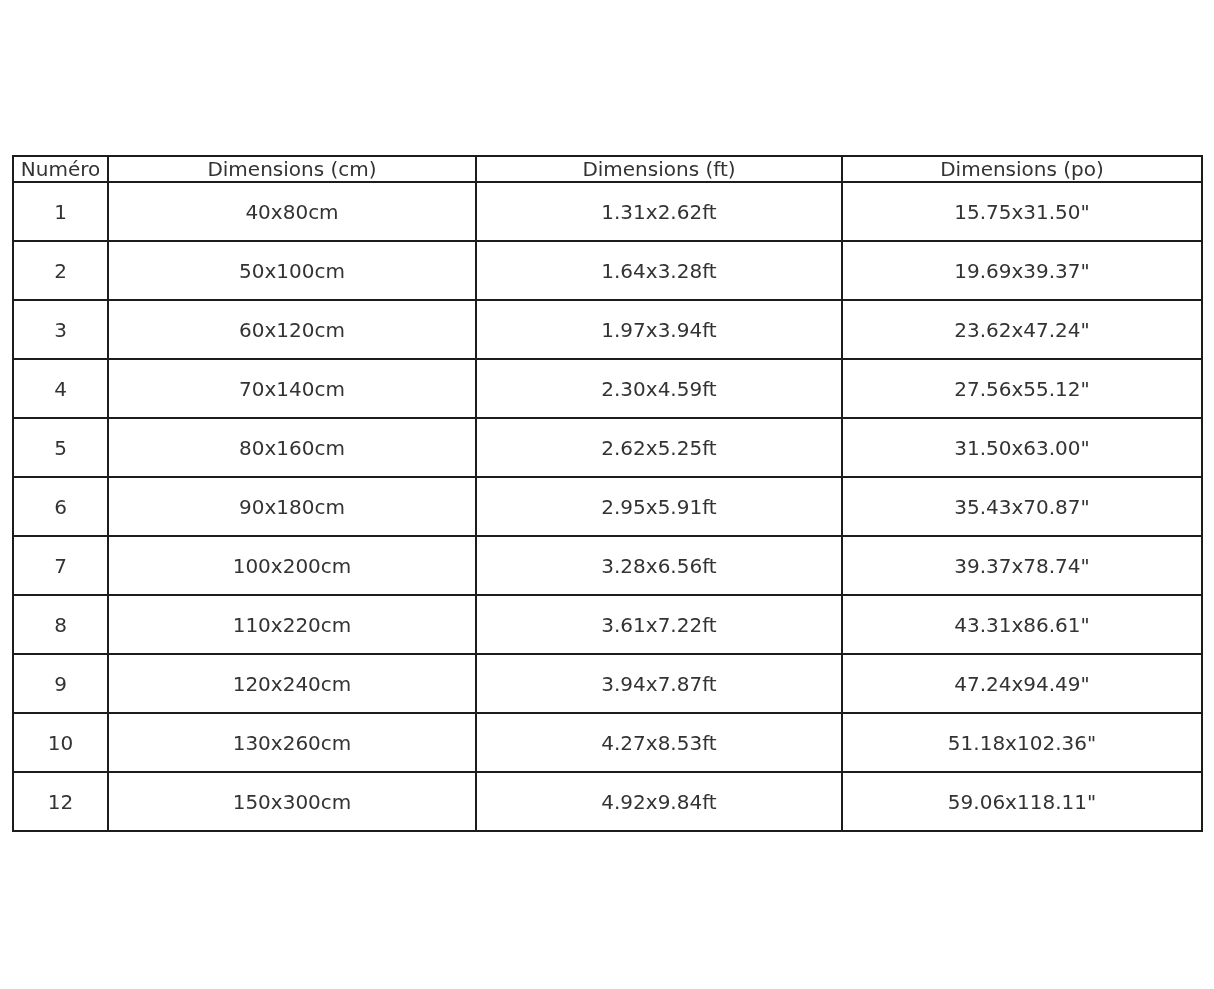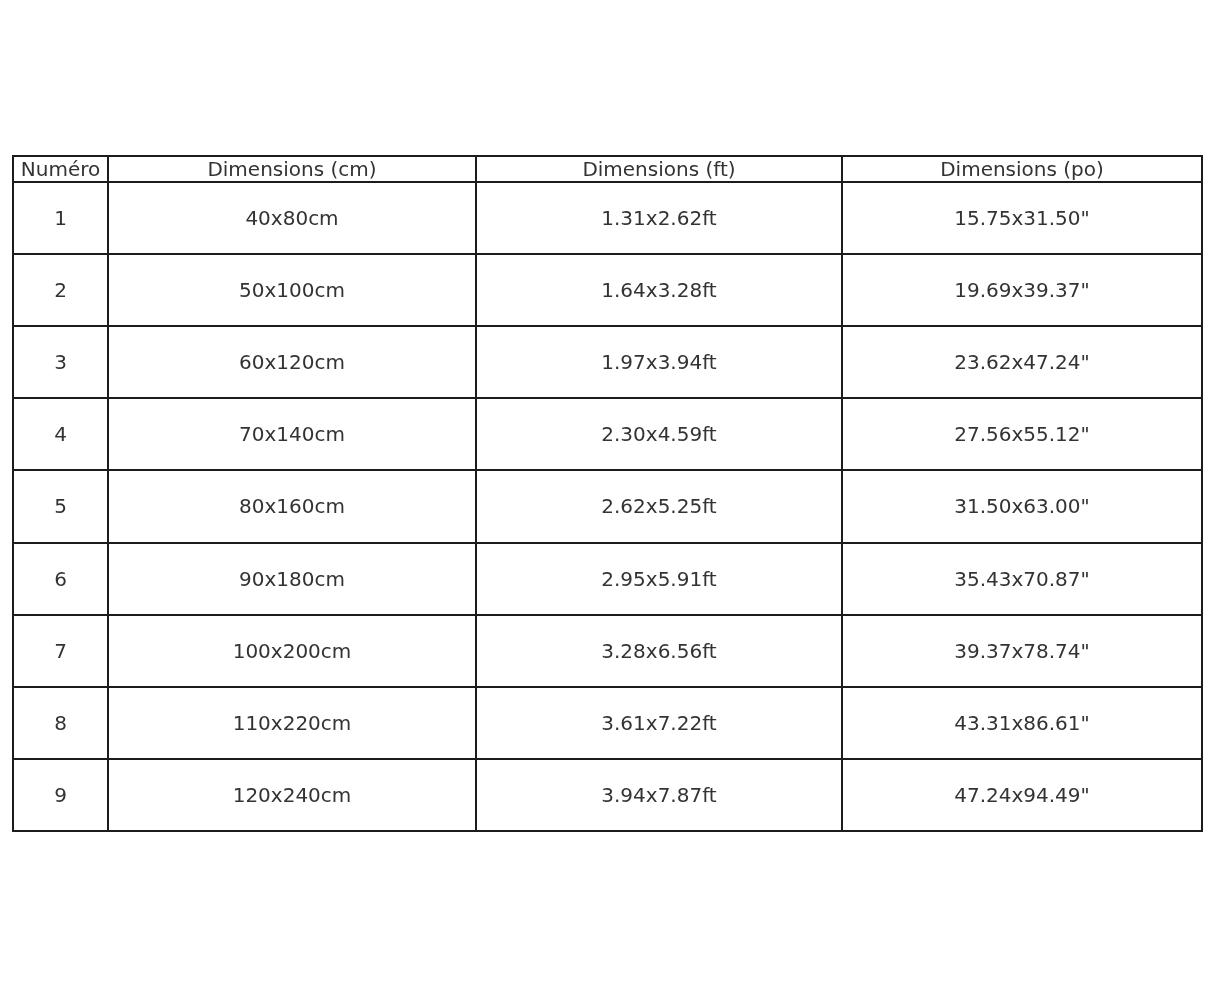--- a/index.html
+++ b/index.html
@@ -107,15 +107,27 @@
           <td>110x220cm</td>
           <td>3.61x7.22ft</td>
           <td>43.31x86.61"</td>
         </tr>
         <tr>
           <td>9</td>
           <td>120x240cm</td>
           <td>3.94x7.87ft</td>
           <td>47.24x94.49"</td>
         </tr>
+        <tr>
+          <td>10</td>
+          <td>130x260cm</td>
+          <td>4.27x8.53ft</td>
+          <td>51.18x102.36"</td>
+        </tr>
+        <tr>
+          <td>12</td>
+          <td>150x300cm</td>
+          <td>4.92x9.84ft</td>
+          <td>59.06x118.11"</td>
+        </tr>
       </tbody>
   </table>
 </div>
 
 </body></html>

